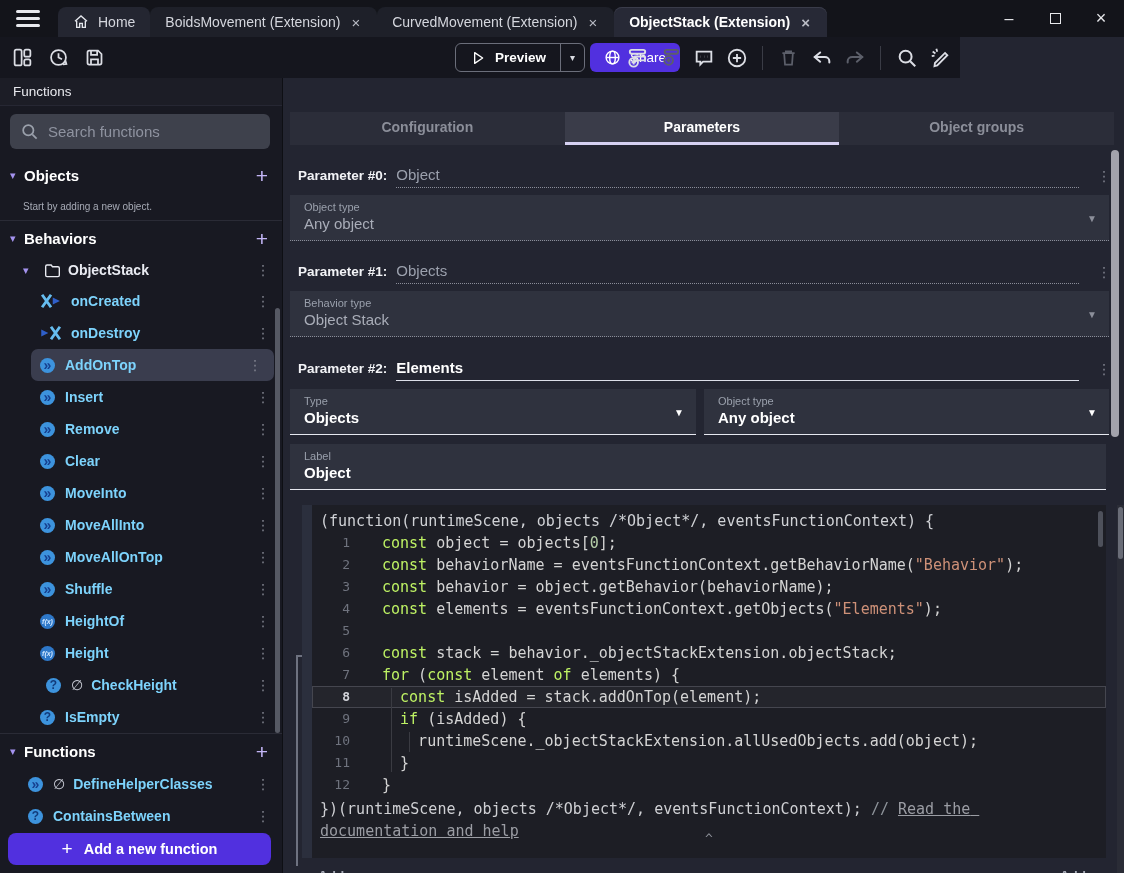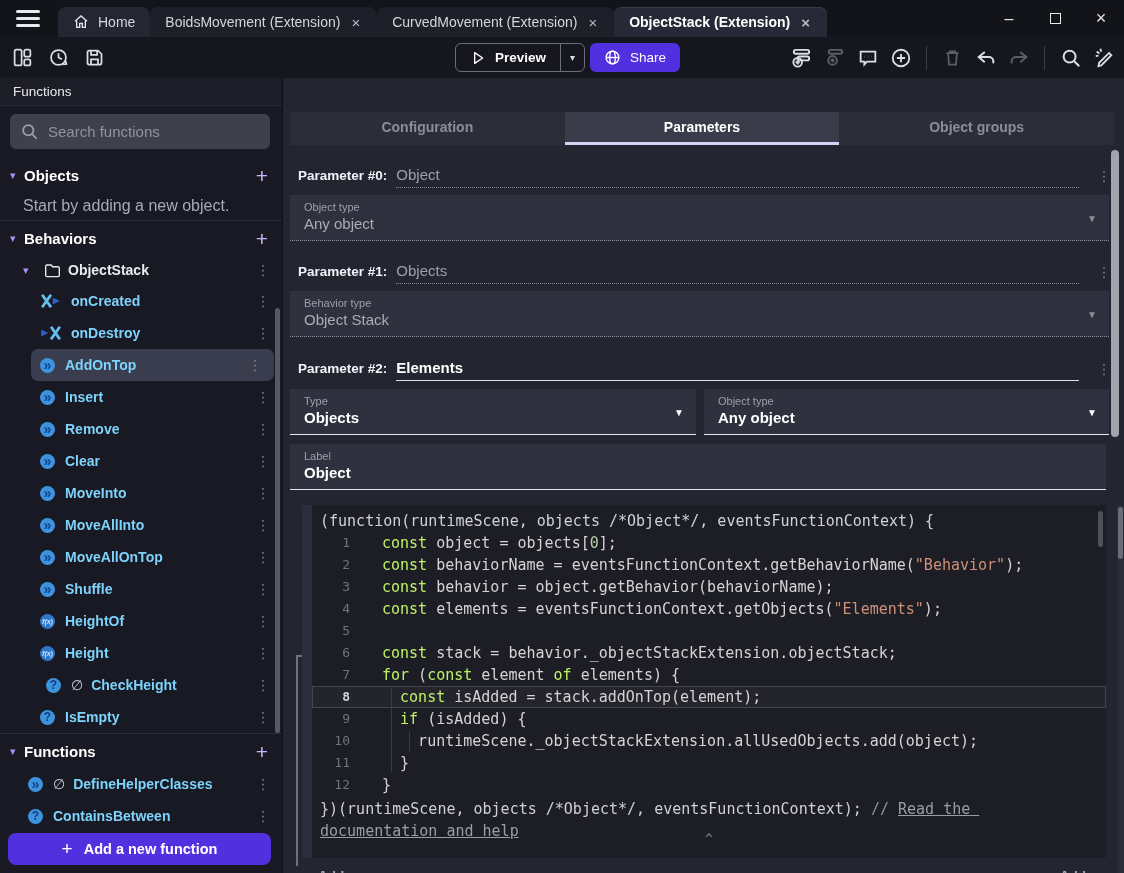--- a/index.html
+++ b/index.html
@@ -20,21 +20,21 @@
   .ttab { height:30px; display:flex; align-items:center; gap:9px; padding:0 15px;
           background:#1e2029; color:#d4d6dd; font-size:14px; border-radius:8px 8px 0 0; margin-right:0; white-space:nowrap; }
   .ttab.home { background:#242631; }
   .ttab.active { background:#272936; color:#fff; font-weight:bold; box-shadow:inset 0 1px 0 #3a3c4a; }
   .ttab .tclose { font-size:15px; color:#b9bbc4; padding:0 2px; line-height:1; }
   .wincontrols { position:absolute; right:0; top:0; height:37px; display:flex; align-items:center; }
   .winbtn { width:46px; height:37px; display:flex; align-items:center; justify-content:center; color:#e8e9ec; font-size:16px; }
   .maxbox { width:11px; height:11px; border:1.5px solid #e8e9ec; }
 
   
-  .toolbar { position:absolute; left:0; top:37px; width:1124px; height:41px; background:#15161e; }
+  .toolbar { position:absolute; left:0; top:37px; width:960px; height:41px; background:#15161e; }
   .tb-left { position:absolute; left:10px; top:8px; display:flex; gap:11px; }
   .tb-ic { width:25px; height:25px; display:flex; align-items:center; justify-content:center; color:#dcdee5; }
   .tb-ic.dim { color:#5c5f6a; }
   .preview-btn { position:absolute; left:455px; top:6px; height:29px; display:flex; align-items:stretch;
                  border:1px solid #6b6e7a; border-radius:6px; color:#fff; }
   .preview-main { display:flex; align-items:center; gap:9px; padding:0 14px; font-size:13.5px; font-weight:bold; }
   .preview-caret { display:flex; align-items:center; padding:0 9px; border-left:1px solid #6b6e7a; color:#d9dbe2; font-size:10px; }
   .share-btn { position:absolute; left:590px; top:6px; height:29px; background:#5130df; border-radius:6px;
                display:flex; align-items:center; gap:9px; padding:0 14px; font-size:13.5px; font-weight:normal; color:#fff; }
   .tb-right { position:absolute; right:8px; top:8px; display:flex; align-items:center; gap:8px; }
@@ -47,21 +47,21 @@
   .search-wrap { padding:8px 12px 9px 10px; }
   .search-box { position:relative; }
   .search-box input { width:100%; height:35px; background:#3e414c; border:none; border-radius:6px; color:#e8e9ee;
                       font-size:15px; padding:0 10px 0 38px; font-family:"Liberation Sans", sans-serif; outline:none; }
   .search-box input::placeholder { color:#8f93a0; }
   .search-ic { position:absolute; left:10px; top:8px; color:#9aa0ab; }
   .section-row { height:34px; display:flex; align-items:center; padding:0 14px 0 10px; }
   .sec-chevron { color:#a493ef; font-size:11px; width:14px; }
   .sec-label { font-size:15px; font-weight:bold; color:#fff; flex:1; }
   .sec-plus { color:#c3b6f6; font-size:21px; font-weight:400; line-height:1; }
-  .empty-text { height:28px; display:flex; align-items:center; padding-left:23px; color:#a7abb6; font-size:16px; }
+  .empty-text { height:28px; display:flex; align-items:center; padding-left:23px; color:#a7abb6; font-size:10px; }
   .sb-divider { height:1px; background:#2a2b36; }
   .folder-row { height:30px; display:flex; align-items:center; padding:0 14px 0 23px; gap:7px; }
   .folder-label { flex:1; font-size:14px; font-weight:bold; color:#e9ebf2; }
   .fn-row { height:32px; display:flex; align-items:center; padding:0 14px 0 40px; gap:10px; margin:0 0; }
   .fn-row.lvl1 { padding-left:28px; }
   .fn-row.selected { background:#3a3d4e; border-radius:7px; margin:0 8px 0 31px; padding-left:9px; }
   .fn-label { flex:1; font-size:14px; font-weight:bold; color:#7dd3fc; white-space:nowrap; }
   .kebab { color:#80838f; font-size:14px; width:12px; text-align:center; }
   .fn-icon { width:15px; height:15px; flex:none; border:3px dotted #3d93dd; background:#3d93dd; border-radius:50%;
              display:flex; align-items:center; justify-content:center; font-weight:bold; }

